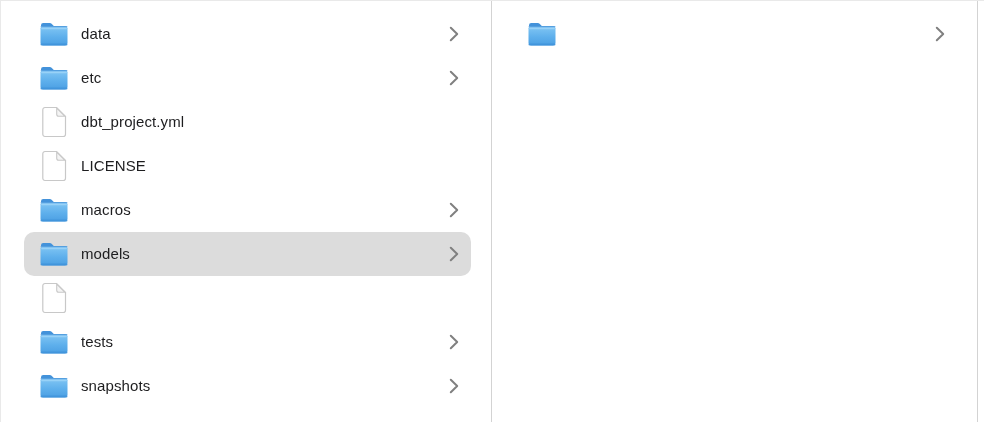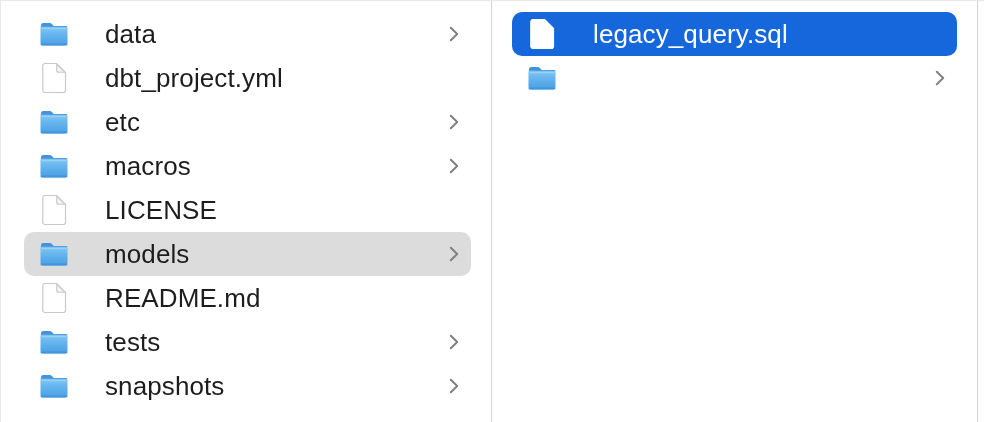--- a/index.html
+++ b/index.html
@@ -48,27 +48,26 @@
     width: 31px;
     height: 34px;
     display: flex;
     align-items: center;
     justify-content: center;
     margin-right: 12px;
     flex: 0 0 auto;
   }
 
   .label {
-    font-size: 26px;
+    font-size: 15px;
     line-height: 44px;
     color: var(--text, #1d1d1f);
     letter-spacing: 0.1px;
     white-space: nowrap;
     overflow: hidden;
-    margin-left: 24px;
   }
   .row.sel-active .label { color: var(--text-selected, #ffffff); }
 
   .chevron {
     margin-left: auto;
     display: flex;
     align-items: center;
     flex: 0 0 auto;
   }
 
@@ -101,92 +100,92 @@
       </svg>
     </span>
 
     <span class="label">data</span>
     <span class="chevron">
       <svg width="10" height="16" viewBox="0 0 10 16" aria-hidden="true">
         <path d="M1.8,1.8 L8.2,8 L1.8,14.2" fill="none" stroke="#808080" stroke-width="2" stroke-linecap="round" stroke-linejoin="round"></path>
       </svg>
     </span>
   </div>
+      <div class="row folder">
+    <span class="icon-slot icon-folder">
+      <svg width="30" height="26" viewBox="0 0 30 26" aria-hidden="true">
+        <defs>
+          <linearGradient id="fg" x1="0" y1="0" x2="0" y2="1">
+            <stop offset="0" stop-color="#83c7f4"></stop>
+            <stop offset="0.55" stop-color="#5fb0ec"></stop>
+            <stop offset="1" stop-color="#4b9fe3"></stop>
+          </linearGradient>
+        </defs>
+        <path d="M2,7 V4.2 a2.2,2.2 0 0 1 2.2,-2.2 h6.6 a2.6,2.6 0 0 1 1.8,0.75 L14.8,5 H2 Z" fill="#4392da"></path>
+        <rect x="1.5" y="4.9" width="27" height="19.6" rx="2.4" fill="url(#fg)"></rect>
+        <rect x="1.5" y="4.9" width="27" height="1.4" rx="0.7" fill="#3c8bd4" opacity="0.65"></rect>
+        <rect x="2.2" y="6.6" width="25.6" height="1.6" rx="0.8" fill="#a5d8f9" opacity="0.7"></rect>
+        <rect x="1.5" y="22.6" width="27" height="1.9" rx="0.95" fill="#3f92d9" opacity="0.8"></rect>
+      </svg>
+    </span>
+
+    <span class="label">etc</span>
+    <span class="chevron">
+      <svg width="10" height="16" viewBox="0 0 10 16" aria-hidden="true">
+        <path d="M1.8,1.8 L8.2,8 L1.8,14.2" fill="none" stroke="#808080" stroke-width="2" stroke-linecap="round" stroke-linejoin="round"></path>
+      </svg>
+    </span>
+  </div>
       <div class="row file">
 
     <span class="icon-slot icon-file">
       <svg width="26" height="32" viewBox="0 0 26 32" aria-hidden="true">
         <path class="file-page" d="M4,1.5 H15.6 L24.5,10.4 V28.3 a2.2,2.2 0 0 1 -2.2,2.2 H4 a2.2,2.2 0 0 1 -2.2,-2.2 V3.7 A2.2,2.2 0 0 1 4,1.5 Z"></path>
         <path class="file-flap" d="M15.7,2 V8.3 a2,2 0 0 0 2,2 H24 Z"></path>
       </svg>
     </span>
     <span class="label">dbt_project.yml</span>
 
   </div>
-      <div class="row folder">
-    <span class="icon-slot icon-folder">
-      <svg width="30" height="26" viewBox="0 0 30 26" aria-hidden="true">
-        <defs>
-          <linearGradient id="fg" x1="0" y1="0" x2="0" y2="1">
-            <stop offset="0" stop-color="#83c7f4"></stop>
-            <stop offset="0.55" stop-color="#5fb0ec"></stop>
-            <stop offset="1" stop-color="#4b9fe3"></stop>
-          </linearGradient>
-        </defs>
-        <path d="M2,7 V4.2 a2.2,2.2 0 0 1 2.2,-2.2 h6.6 a2.6,2.6 0 0 1 1.8,0.75 L14.8,5 H2 Z" fill="#4392da"></path>
-        <rect x="1.5" y="4.9" width="27" height="19.6" rx="2.4" fill="url(#fg)"></rect>
-        <rect x="1.5" y="4.9" width="27" height="1.4" rx="0.7" fill="#3c8bd4" opacity="0.65"></rect>
-        <rect x="2.2" y="6.6" width="25.6" height="1.6" rx="0.8" fill="#a5d8f9" opacity="0.7"></rect>
-        <rect x="1.5" y="22.6" width="27" height="1.9" rx="0.95" fill="#3f92d9" opacity="0.8"></rect>
-      </svg>
-    </span>
-
-    <span class="label">etc</span>
-    <span class="chevron">
-      <svg width="10" height="16" viewBox="0 0 10 16" aria-hidden="true">
-        <path d="M1.8,1.8 L8.2,8 L1.8,14.2" fill="none" stroke="#808080" stroke-width="2" stroke-linecap="round" stroke-linejoin="round"></path>
-      </svg>
-    </span>
-  </div>
-      <div class="row folder">
-    <span class="icon-slot icon-folder">
-      <svg width="30" height="26" viewBox="0 0 30 26" aria-hidden="true">
-        <defs>
-          <linearGradient id="fg" x1="0" y1="0" x2="0" y2="1">
-            <stop offset="0" stop-color="#83c7f4"></stop>
-            <stop offset="0.55" stop-color="#5fb0ec"></stop>
-            <stop offset="1" stop-color="#4b9fe3"></stop>
-          </linearGradient>
-        </defs>
-        <path d="M2,7 V4.2 a2.2,2.2 0 0 1 2.2,-2.2 h6.6 a2.6,2.6 0 0 1 1.8,0.75 L14.8,5 H2 Z" fill="#4392da"></path>
-        <rect x="1.5" y="4.9" width="27" height="19.6" rx="2.4" fill="url(#fg)"></rect>
-        <rect x="1.5" y="4.9" width="27" height="1.4" rx="0.7" fill="#3c8bd4" opacity="0.65"></rect>
-        <rect x="2.2" y="6.6" width="25.6" height="1.6" rx="0.8" fill="#a5d8f9" opacity="0.7"></rect>
-        <rect x="1.5" y="22.6" width="27" height="1.9" rx="0.95" fill="#3f92d9" opacity="0.8"></rect>
-      </svg>
-    </span>
-
-    <span class="label">macros</span>
-    <span class="chevron">
-      <svg width="10" height="16" viewBox="0 0 10 16" aria-hidden="true">
-        <path d="M1.8,1.8 L8.2,8 L1.8,14.2" fill="none" stroke="#808080" stroke-width="2" stroke-linecap="round" stroke-linejoin="round"></path>
-      </svg>
-    </span>
-  </div>
       <div class="row file">
 
     <span class="icon-slot icon-file">
       <svg width="26" height="32" viewBox="0 0 26 32" aria-hidden="true">
         <path class="file-page" d="M4,1.5 H15.6 L24.5,10.4 V28.3 a2.2,2.2 0 0 1 -2.2,2.2 H4 a2.2,2.2 0 0 1 -2.2,-2.2 V3.7 A2.2,2.2 0 0 1 4,1.5 Z"></path>
         <path class="file-flap" d="M15.7,2 V8.3 a2,2 0 0 0 2,2 H24 Z"></path>
       </svg>
     </span>
     <span class="label">LICENSE</span>
 
   </div>
+      <div class="row folder">
+    <span class="icon-slot icon-folder">
+      <svg width="30" height="26" viewBox="0 0 30 26" aria-hidden="true">
+        <defs>
+          <linearGradient id="fg" x1="0" y1="0" x2="0" y2="1">
+            <stop offset="0" stop-color="#83c7f4"></stop>
+            <stop offset="0.55" stop-color="#5fb0ec"></stop>
+            <stop offset="1" stop-color="#4b9fe3"></stop>
+          </linearGradient>
+        </defs>
+        <path d="M2,7 V4.2 a2.2,2.2 0 0 1 2.2,-2.2 h6.6 a2.6,2.6 0 0 1 1.8,0.75 L14.8,5 H2 Z" fill="#4392da"></path>
+        <rect x="1.5" y="4.9" width="27" height="19.6" rx="2.4" fill="url(#fg)"></rect>
+        <rect x="1.5" y="4.9" width="27" height="1.4" rx="0.7" fill="#3c8bd4" opacity="0.65"></rect>
+        <rect x="2.2" y="6.6" width="25.6" height="1.6" rx="0.8" fill="#a5d8f9" opacity="0.7"></rect>
+        <rect x="1.5" y="22.6" width="27" height="1.9" rx="0.95" fill="#3f92d9" opacity="0.8"></rect>
+      </svg>
+    </span>
+
+    <span class="label">macros</span>
+    <span class="chevron">
+      <svg width="10" height="16" viewBox="0 0 10 16" aria-hidden="true">
+        <path d="M1.8,1.8 L8.2,8 L1.8,14.2" fill="none" stroke="#808080" stroke-width="2" stroke-linecap="round" stroke-linejoin="round"></path>
+      </svg>
+    </span>
+  </div>
       <div class="row folder sel-inactive">
     <span class="icon-slot icon-folder">
       <svg width="30" height="26" viewBox="0 0 30 26" aria-hidden="true">
         <defs>
           <linearGradient id="fg" x1="0" y1="0" x2="0" y2="1">
             <stop offset="0" stop-color="#83c7f4"></stop>
             <stop offset="0.55" stop-color="#5fb0ec"></stop>
             <stop offset="1" stop-color="#4b9fe3"></stop>
           </linearGradient>
         </defs>
@@ -206,21 +205,20 @@
     </span>
   </div>
       <div class="row file">
 
     <span class="icon-slot icon-file">
       <svg width="26" height="32" viewBox="0 0 26 32" aria-hidden="true">
         <path class="file-page" d="M4,1.5 H15.6 L24.5,10.4 V28.3 a2.2,2.2 0 0 1 -2.2,2.2 H4 a2.2,2.2 0 0 1 -2.2,-2.2 V3.7 A2.2,2.2 0 0 1 4,1.5 Z"></path>
         <path class="file-flap" d="M15.7,2 V8.3 a2,2 0 0 0 2,2 H24 Z"></path>
       </svg>
     </span>
-    <span class="label">README.md</span>
 
   </div>
       <div class="row folder">
     <span class="icon-slot icon-folder">
       <svg width="30" height="26" viewBox="0 0 30 26" aria-hidden="true">
         <defs>
           <linearGradient id="fg" x1="0" y1="0" x2="0" y2="1">
             <stop offset="0" stop-color="#83c7f4"></stop>
             <stop offset="0.55" stop-color="#5fb0ec"></stop>
             <stop offset="1" stop-color="#4b9fe3"></stop>
@@ -261,31 +259,20 @@
 
     <span class="label">snapshots</span>
     <span class="chevron">
       <svg width="10" height="16" viewBox="0 0 10 16" aria-hidden="true">
         <path d="M1.8,1.8 L8.2,8 L1.8,14.2" fill="none" stroke="#808080" stroke-width="2" stroke-linecap="round" stroke-linejoin="round"></path>
       </svg>
     </span>
   </div>
     </div>
   <div class="col col-2">
-      <div class="row file sel-active">
-
-    <span class="icon-slot icon-file">
-      <svg width="26" height="32" viewBox="0 0 26 32" aria-hidden="true">
-        <path class="file-page" d="M4,1.5 H15.6 L24.5,10.4 V28.3 a2.2,2.2 0 0 1 -2.2,2.2 H4 a2.2,2.2 0 0 1 -2.2,-2.2 V3.7 A2.2,2.2 0 0 1 4,1.5 Z"></path>
-        <path class="file-flap" d="M15.7,2 V8.3 a2,2 0 0 0 2,2 H24 Z"></path>
-      </svg>
-    </span>
-    <span class="label">legacy_query.sql</span>
-
-  </div>
       <div class="row folder">
     <span class="icon-slot icon-folder">
       <svg width="30" height="26" viewBox="0 0 30 26" aria-hidden="true">
         <defs>
           <linearGradient id="fg" x1="0" y1="0" x2="0" y2="1">
             <stop offset="0" stop-color="#83c7f4"></stop>
             <stop offset="0.55" stop-color="#5fb0ec"></stop>
             <stop offset="1" stop-color="#4b9fe3"></stop>
           </linearGradient>
         </defs>

